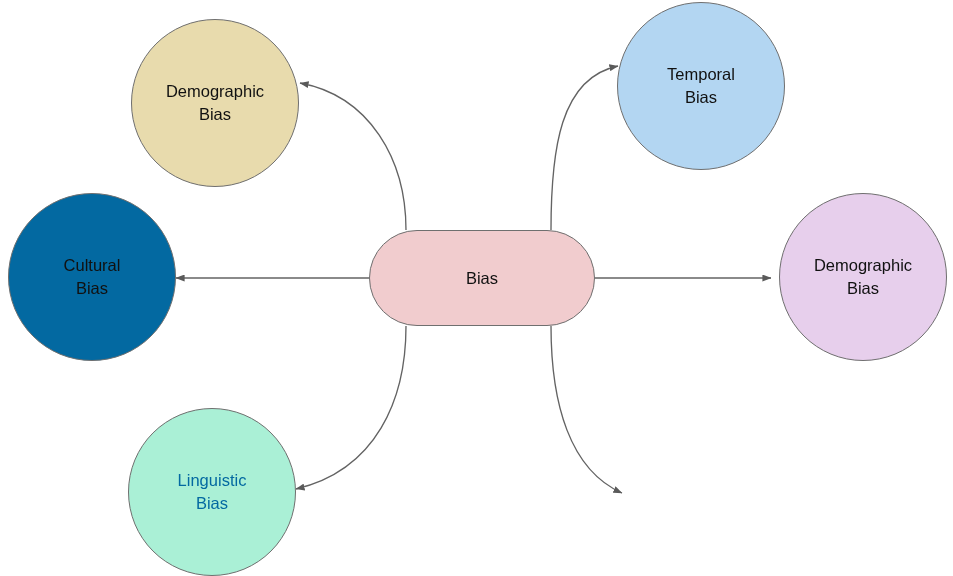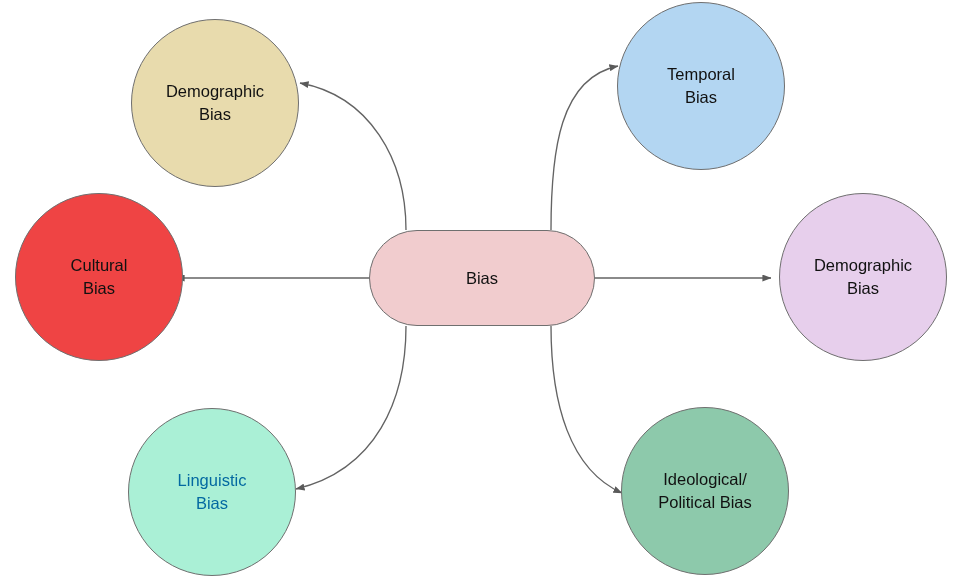--- a/index.html
+++ b/index.html
@@ -86,33 +86,29 @@
   <div class="node circle" id="node-0" style="left: 131px; top: 19px; width: 168px; height: 168px; background: rgb(232, 219, 173); border-color: rgb(111, 111, 111); color: rgb(17, 17, 17);">
     <span class="lbl">Demographic
 Bias</span>
   </div>
 
   <div class="node circle" id="node-1" style="left: 617px; top: 2px; width: 168px; height: 168px; background: rgb(179, 214, 242); border-color: rgb(111, 111, 111); color: rgb(17, 17, 17);">
     <span class="lbl">Temporal
 Bias</span>
   </div>
 
-  <div class="node circle" id="node-2" style="left: 15px; top: 193px; width: 168px; height: 168px; background: #ef4444; border-color: rgb(111, 111, 111); color: rgb(17, 17, 17);">
+  <div class="node circle" id="node-2" style="left: 8px; top: 193px; width: 168px; height: 168px; background: #0369a1; border-color: rgb(111, 111, 111); color: rgb(17, 17, 17);">
     <span class="lbl">Cultural
 Bias</span>
   </div>
 
   <div class="node circle" id="node-3" style="left: 779px; top: 193px; width: 168px; height: 168px; background: rgb(231, 207, 236); border-color: rgb(111, 111, 111); color: rgb(17, 17, 17);">
     <span class="lbl">Demographic
 Bias</span>
   </div>
 
   <div class="node circle" id="node-4" style="left: 128px; top: 408px; width: 168px; height: 168px; background: rgb(170, 240, 214); border-color: rgb(111, 111, 111); color: #0369a1;">
     <span class="lbl">Linguistic
 Bias</span>
   </div>
 
-  <div class="node circle" id="node-5" style="left: 621px; top: 407px; width: 168px; height: 168px; background: rgb(141, 201, 171); border-color: rgb(111, 111, 111); color: rgb(17, 17, 17);">
-    <span class="lbl">Ideological/
-Political Bias</span>
-  </div>
 
 </div>
 
 </body></html>

